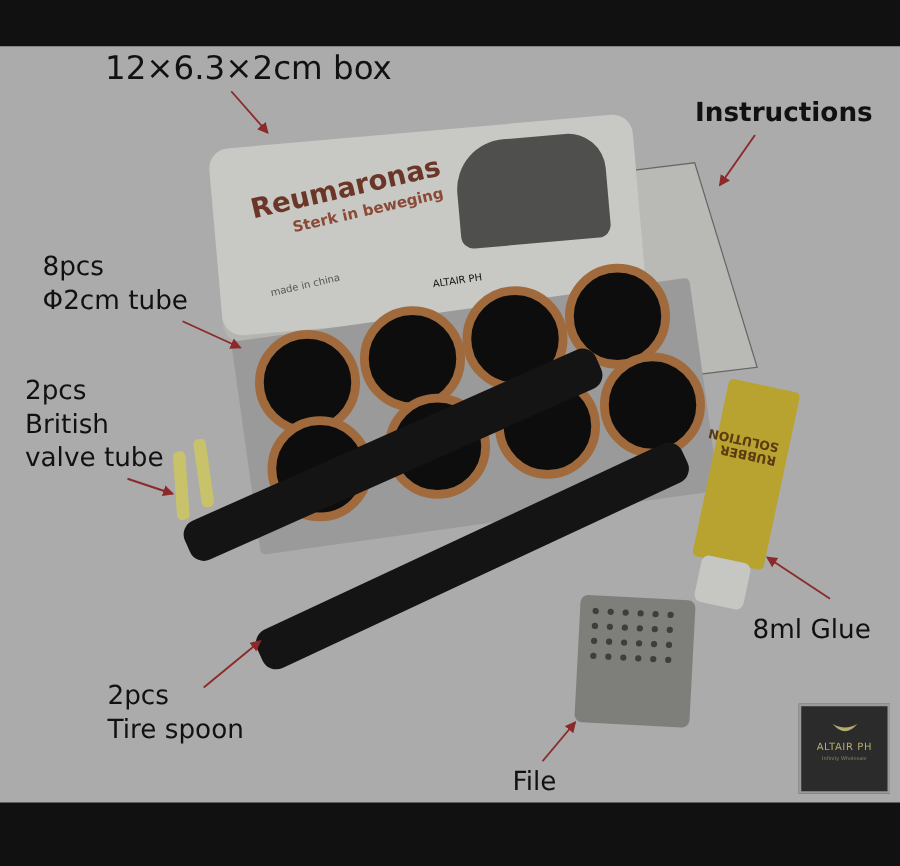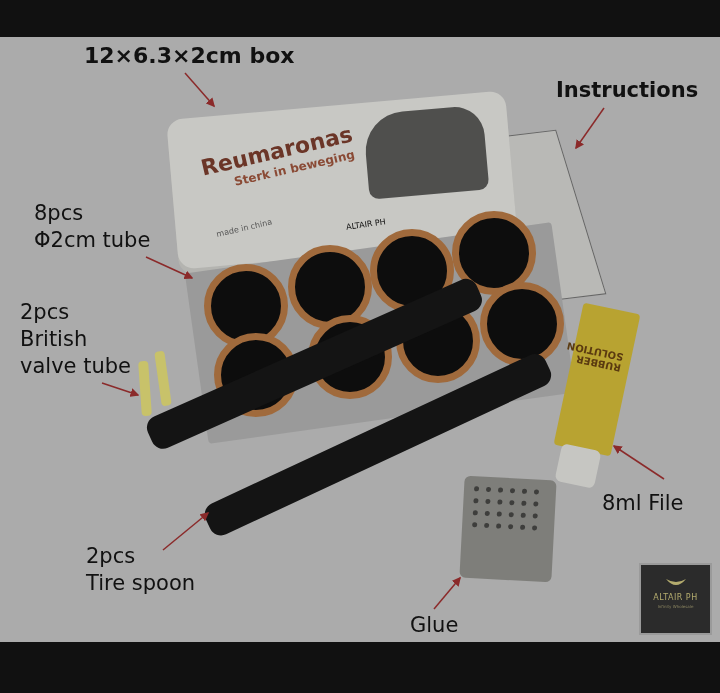--- a/index.html
+++ b/index.html
@@ -99,31 +99,31 @@
       </defs>
     <line x1="185" y1="36" x2="214" y2="69" stroke="#8b2a2a" stroke-width="1.5" marker-end="url(#ah)"></line>
     <line x1="604" y1="71" x2="576" y2="111" stroke="#8b2a2a" stroke-width="1.5" marker-end="url(#ah)"></line>
     <line x1="146" y1="220" x2="192" y2="241" stroke="#8b2a2a" stroke-width="1.5" marker-end="url(#ah)"></line>
     <line x1="102" y1="346" x2="138" y2="358" stroke="#8b2a2a" stroke-width="1.5" marker-end="url(#ah)"></line>
     <line x1="664" y1="442" x2="614" y2="409" stroke="#8b2a2a" stroke-width="1.5" marker-end="url(#ah)"></line>
     <line x1="163" y1="513" x2="208" y2="476" stroke="#8b2a2a" stroke-width="1.5" marker-end="url(#ah)"></line>
     <line x1="434" y1="572" x2="460" y2="541" stroke="#8b2a2a" stroke-width="1.5" marker-end="url(#ah)"></line>
   </svg>
 
-  <div class="lbl" style="left:84px;top:5px;font-weight:bold;font-size:22px;">12×6.3×2cm box</div>
+  <div class="lbl" style="left:84px;top:5px;font-weight:normal;font-size:26px;">12×6.3×2cm box</div>
   <div class="lbl" style="left:556px;top:40px;font-weight:bold;">Instructions</div>
   <div class="lbl" style="left:34px;top:163px;">8pcs
 Φ2cm tube</div>
   <div class="lbl" style="left:20px;top:262px;">2pcs
 British
 valve tube</div>
-  <div class="lbl" style="left:602px;top:453px;">8ml File</div>
+  <div class="lbl" style="left:602px;top:453px;">8ml Glue</div>
   <div class="lbl" style="left:86px;top:506px;">2pcs
 Tire spoon</div>
-  <div class="lbl" style="left:410px;top:575px;">Glue</div>
+  <div class="lbl" style="left:410px;top:575px;">File</div>
 
   <div class="logo">
     <svg class="abs" style="left:24px;top:12px;" width="22" height="12">
       <path d="M1,2 Q11,14 21,2 Q11,8 1,2 z" fill="#b4ac6e"></path>
     </svg>
     <div class="logo-text">ALTAIR PH</div>
     <div class="logo-sub">Infinity Wholesale</div>
   </div>
 </div>
 

